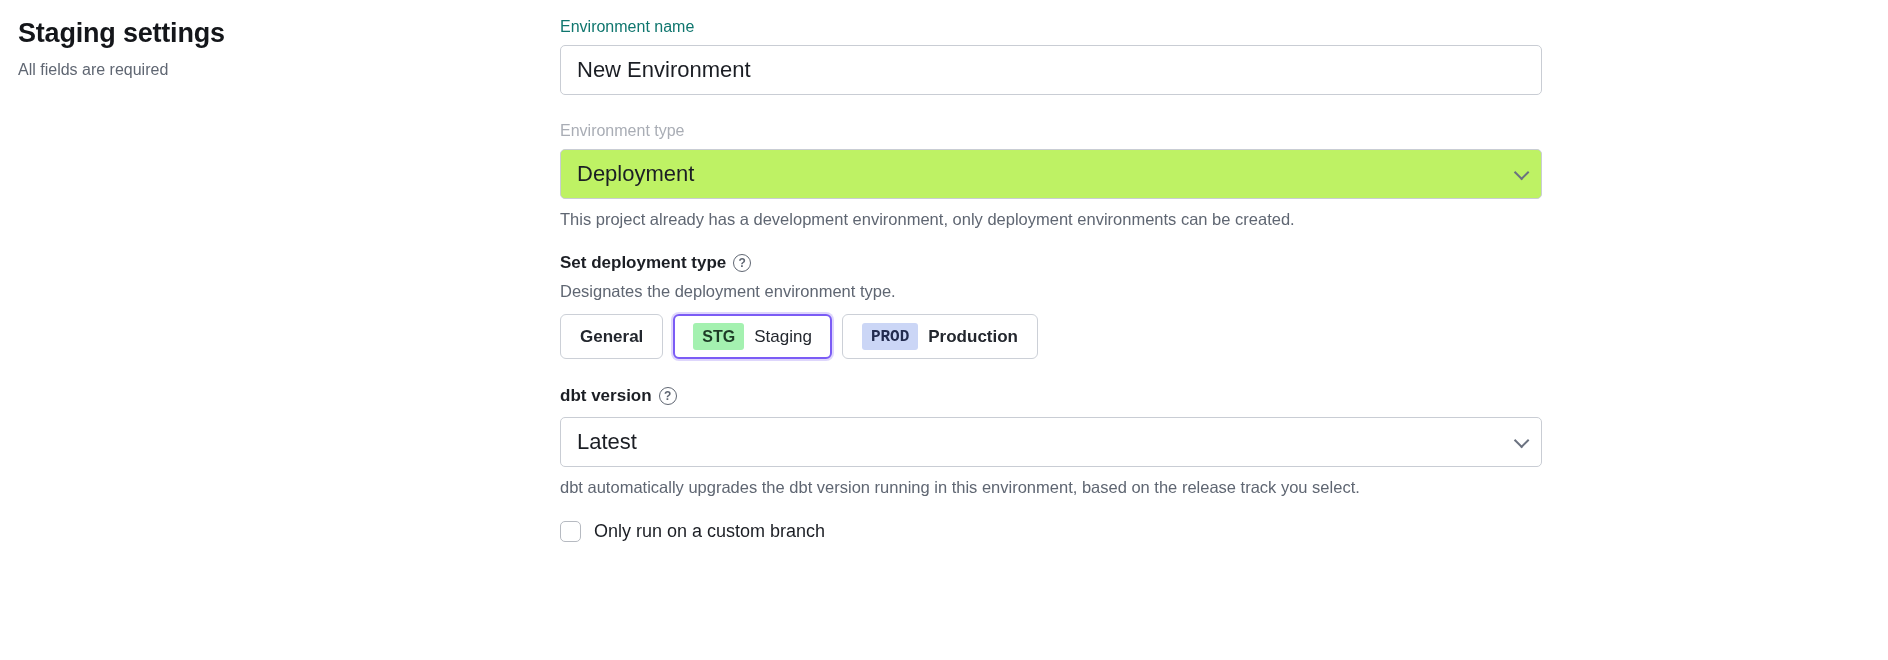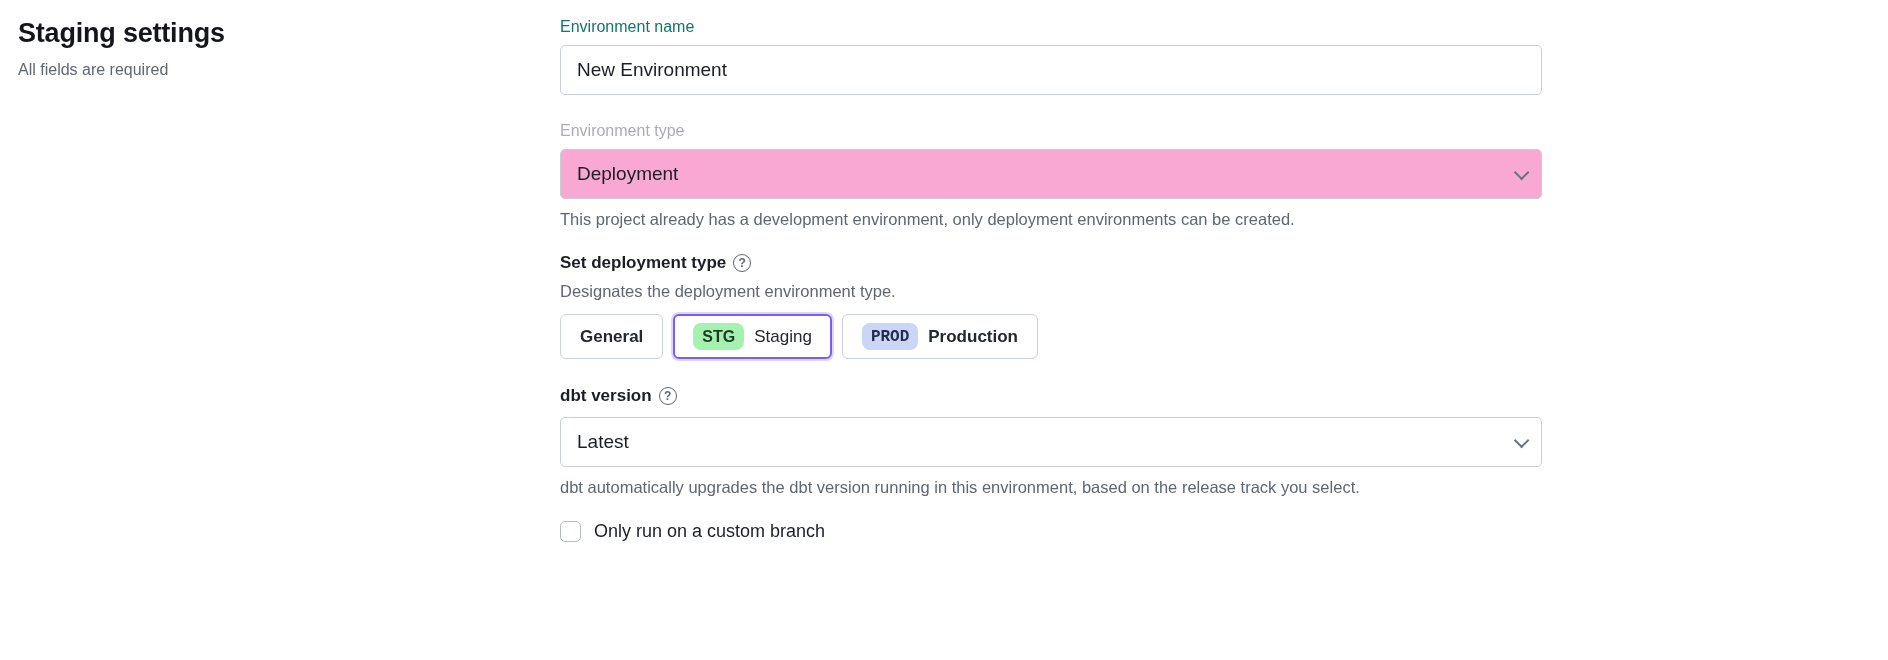--- a/index.html
+++ b/index.html
@@ -51,30 +51,30 @@
     align-items: center;
     gap: 7px;
   }
   .text-input, .select-box {
     width: 100%;
     height: 50px;
     border: 1px solid #c9cdd4;
     border-radius: 5px;
     background: #ffffff;
     font-family: "Liberation Sans", sans-serif;
-    font-size: 19px;
+    font-size: 22px;
     color: #1b1e24;
     padding: 0 16px;
     display: flex;
     align-items: center;
     justify-content: space-between;
     outline: none;
   }
   .select-box.subtle {
-    background: #f9a8d4;
+    background: #bef264;
   }
   .select-box { cursor: pointer; }
   .chevron {
     width: 11px; height: 11px;
     border-right: 2px solid #6b7280;
     border-bottom: 2px solid #6b7280;
     transform: rotate(45deg) translateY(-3px);
     flex: 0 0 auto;
   }
   .helper {
@@ -121,21 +121,21 @@
   .toggle-btn.selected {
     border: 2px solid #7b5cf5;
     box-shadow: 0 0 0 2px rgba(123, 92, 245, 0.25);
     padding: 0 18px;
   }
   .badge {
     display: inline-flex;
     align-items: center;
     height: 27px;
     padding: 0 9px;
-    border-radius: 8px;
+    border-radius: 3px;
     font-size: 16px;
     font-weight: 700;
     color: #173021;
   }
   .badge-stg { background: #a4f1b0; color: #1d3b26; }
   .badge-prod { background: #cbd6f6; color: #232c4f; font-family: Liberation Mono, monospace; }
   .checkbox-row {
     display: flex;
     align-items: center;
     gap: 13px;

